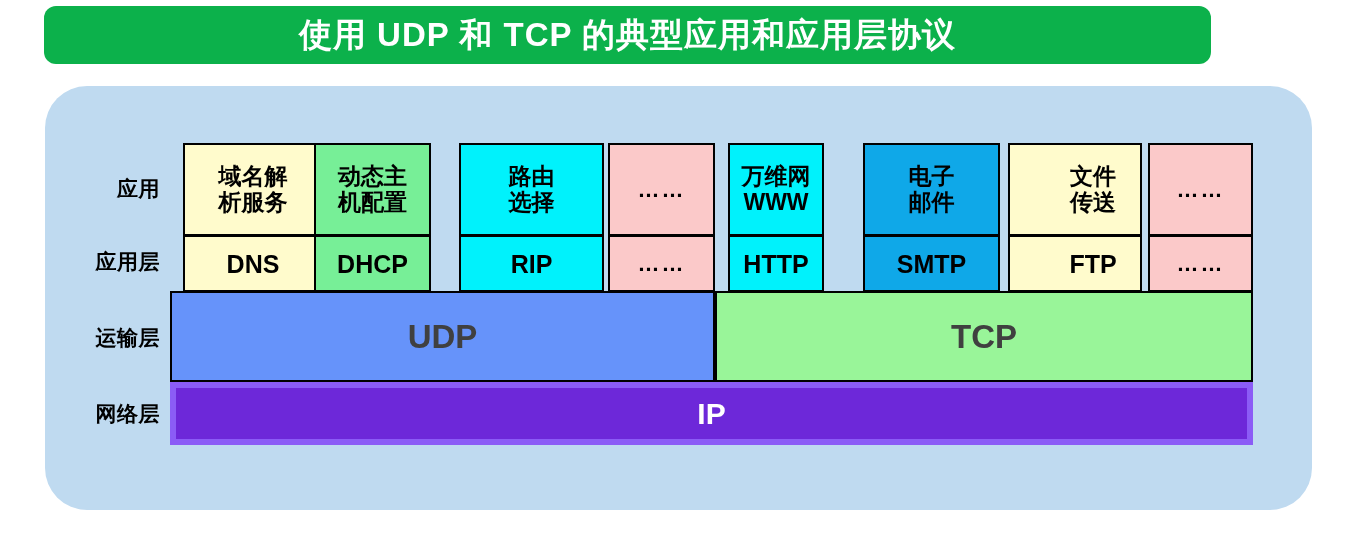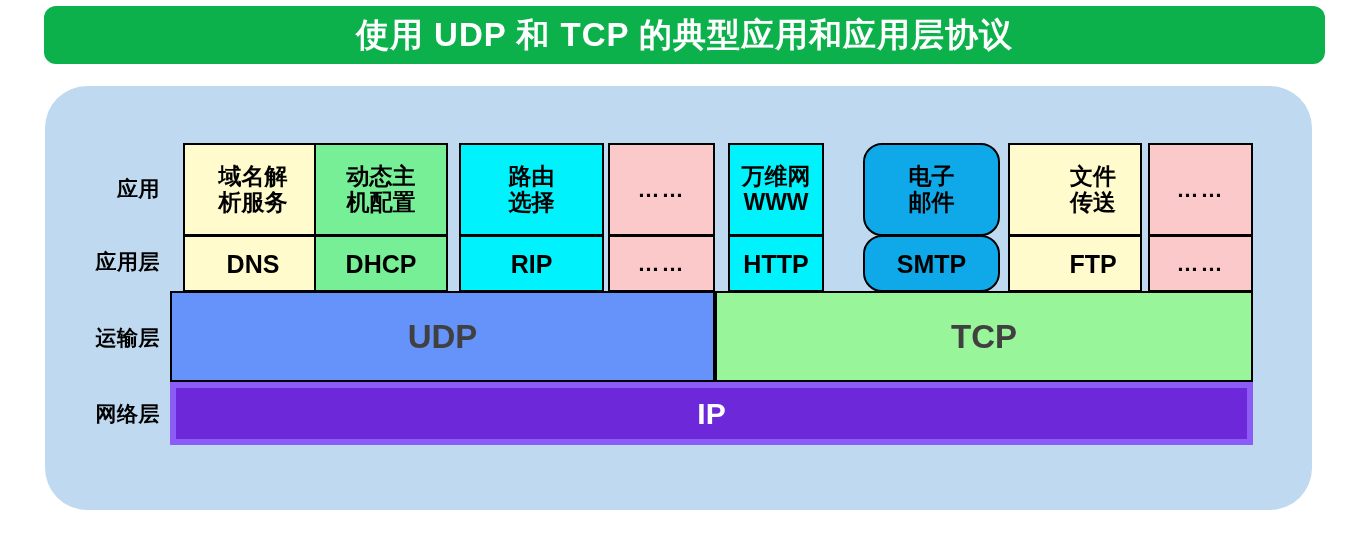--- a/index.html
+++ b/index.html
@@ -13,21 +13,21 @@
     font-family: "Liberation Sans", "DejaVu Sans", sans-serif;
     overflow: hidden;
     position: relative;
   }
 
   
   .title-banner {
     position: absolute;
     left: 44px;
     top: 6px;
-    width: 1281px;
+    width: 1167px;
     height: 58px;
     background: #0cb14b;
     border-radius: 12px;
     display: flex;
     align-items: center;
     justify-content: center;
   }
   .title-text {
     color: #ffffff;
     font-size: 33px;
@@ -88,34 +88,34 @@
   }
   .cell.app-cell .line { display: block; }
   .dots {
     font-size: 22px;
     letter-spacing: 2px;
     line-height: 1;
   }
 
   
   .c1 { left: 170px;  width: 140px; margin-left: 13px; }
-  .c2 { left: 314px;  width: 134px; }
+  .c2 { left: 314px;  width: 117px; }
   .c3 { left: 459px;  width: 145px; }
   .c4 { left: 608px;  width: 107px; }
   .c5 { left: 728px;  width: 96px; }
   .c6 { left: 863px;  width: 137px; }
   .c7 { left: 1008px; width: 134px; padding-left: 36px; }
   .c8 { left: 1148px; width: 105px; }
 
   
   .bg-cream { background: #fffbcc; }
   .bg-green { background: #77ef97; }
   .bg-cyan  { background: #00f2fc; }
   .bg-pink  { background: #fbc9c9; }
-  .bg-blue  { background: #0fa8e8; border-radius: 19px; }
+  .bg-blue  { background: #0fa8e8; }
 
   
   .transport {
     position: absolute;
     top: 291px;
     height: 91px;
     border: 2px solid #000000;
     box-sizing: border-box;
     display: flex;
     align-items: center;

